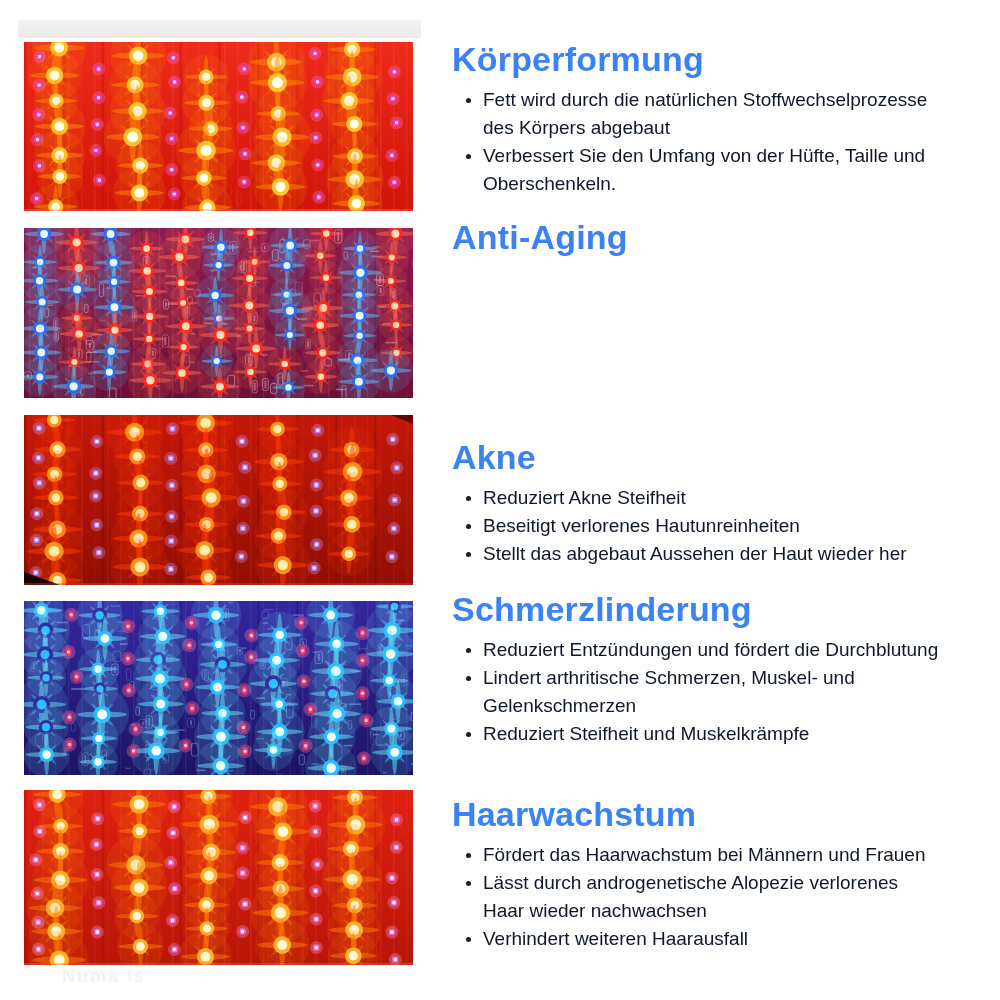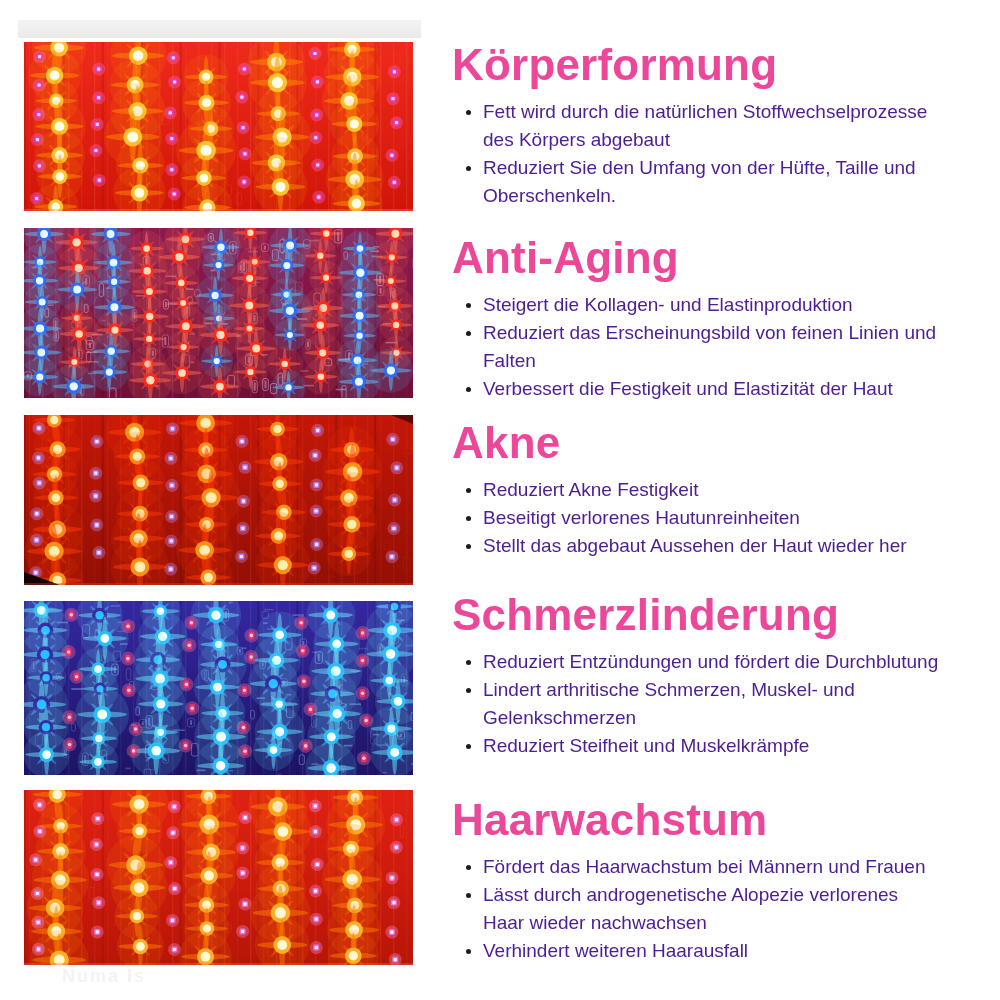--- a/index.html
+++ b/index.html
@@ -21,33 +21,33 @@
   #p0{top:42px;height:169px}
   #p1{top:228px;height:170px}
   #p2{top:415px;height:170px}
   #p3{top:601px;height:174px}
   #p4{top:790px;height:175px}
 
   .text-block{
     position:absolute;left:452px;width:492px;color:#1c1c1c;
   }
   #t0{top:40px}
-  #t1{top:233px}
-  #t2{top:418px}
+  #t1{top:218px}
+  #t2{top:438px}
   #t3{top:590px}
   #t4{top:795px}
 
   .text-block h2{
     margin:0 0 7px 0;
-    font-size:44px;line-height:1.15;font-weight:700;
-    color:#ec4899;letter-spacing:0.2px;
+    font-size:34px;line-height:1.15;font-weight:700;
+    color:#3b82f6;letter-spacing:0.2px;
   }
   .benefit-list{
     margin:0;padding:0 0 0 31px;
-    font-size:19px;line-height:28px;color:#4c1d95;
+    font-size:19px;line-height:28px;color:#0f172a;
     max-width:470px;
   }
   .benefit-list li{margin:0;padding:0;}
   .benefit-list li::marker{color:#1c1c1c;font-size:17px;}
 
   .watermark{
     position:absolute;left:62px;top:966px;
     font-size:18px;font-weight:700;letter-spacing:2px;
     color:#8a8a8a;opacity:0.10;user-select:none;
   }
@@ -3733,37 +3733,32 @@
         <rect x="-3" y="-3" width="6" height="6" rx="1.4" fill="#f06ad8"></rect>
         <rect x="-1.6" y="-1.6" width="3.2" height="3.2" rx="0.8" fill="#ffffff"></rect>
       </g>
       <rect x="0" y="173" width="389" height="2" fill="#ff6a4e" opacity="0.35"></rect>
     </svg>
 
   <div id="t0" class="text-block">
     <h2>Körperformung</h2>
     <ul class="benefit-list">
         <li>Fett wird durch die natürlichen Stoffwechselprozesse des Körpers abgebaut</li>
-        <li>Reduziert Sie den Umfang von der Hüfte, Taille und Oberschenkeln.</li>
+        <li>Verbessert Sie den Umfang von der Hüfte, Taille und Oberschenkeln.</li>
       </ul>
   </div>
 
   <div id="t1" class="text-block">
     <h2>Anti-Aging</h2>
-    <ul class="benefit-list">
-        <li>Steigert die Kollagen- und Elastinproduktion</li>
-        <li>Reduziert das Erscheinungsbild von feinen Linien und Falten</li>
-        <li>Verbessert die Festigkeit und Elastizität der Haut</li>
-      </ul>
   </div>
 
   <div id="t2" class="text-block">
     <h2>Akne</h2>
     <ul class="benefit-list">
-        <li>Reduziert Akne Festigkeit</li>
+        <li>Reduziert Akne Steifheit</li>
         <li>Beseitigt verlorenes Hautunreinheiten</li>
         <li>Stellt das abgebaut Aussehen der Haut wieder her</li>
       </ul>
   </div>
 
   <div id="t4" class="text-block">
     <h2>Haarwachstum</h2>
     <ul class="benefit-list">
         <li>Fördert das Haarwachstum bei Männern und Frauen</li>
         <li>Lässt durch androgenetische Alopezie verlorenes Haar wieder nachwachsen</li>

